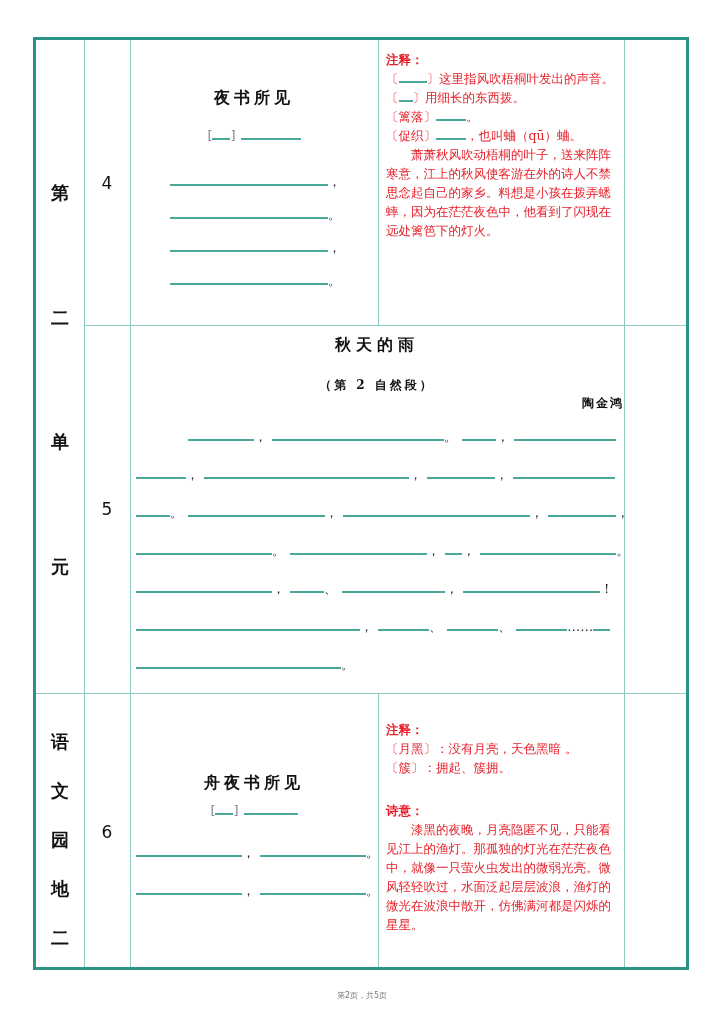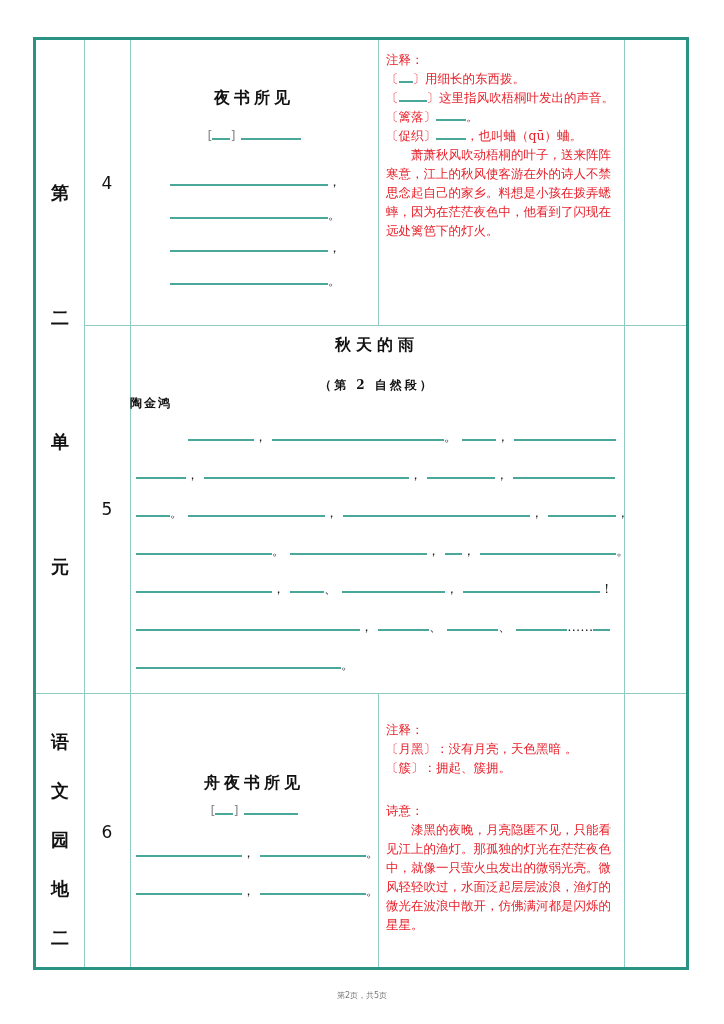--- a/index.html
+++ b/index.html
@@ -11,21 +11,21 @@
   .hl { position: absolute; height: 0; border-top: 1.5px solid #8fcbc2; }
   .cell { position: absolute; box-sizing: border-box; }
   .unit-col { display: flex; flex-direction: column; align-items: center; justify-content: space-around;
               font-weight: bold; font-size: 18px; font-family: "DejaVu Sans", sans-serif; }
   .num { display: flex; align-items: center; justify-content: center; font-size: 17px; }
   .title { font-family: "DejaVu Serif", serif; font-weight: bold; font-size: 16px; letter-spacing: 4px; text-align: center; }
   .blank { display: inline-block; border-bottom: 2px solid #4aa89b; height: 14px; vertical-align: baseline; }
   .bracket { color: #888; font-size: 13px; }
   .punct { font-size: 13px; color: #222; }
   .note { color: #e8202a; font-family: "DejaVu Serif", serif; font-size: 12.5px; line-height: 19px; }
-  .note .head { font-weight: normal; }
+  .note .head { font-weight: bold; }
   .note .blank { border-bottom-color: #4aa89b; height: 12px; }
   .para { text-indent: 2em; }
   .line { position: absolute; white-space: nowrap; }
   .footer { position: absolute; top: 990px; left: 0; width: 724px; text-align: center; font-size: 8px; color: #777; }
 </style>
 </head>
 <body>
 
 <div class="sheet">
 
@@ -62,31 +62,31 @@
       <span class="bracket">[</span><span class="blank" style="width:18px"></span><span class="bracket">]</span>
       <span class="blank" style="width:60px"></span>
     </div>
     <div class="line" style="left:40px; top:130px;"><span class="blank" style="width:158px"></span><span class="punct">，</span></div>
     <div class="line" style="left:40px; top:163px;"><span class="blank" style="width:158px"></span><span class="punct">。</span></div>
     <div class="line" style="left:40px; top:196px;"><span class="blank" style="width:158px"></span><span class="punct">，</span></div>
     <div class="line" style="left:40px; top:229px;"><span class="blank" style="width:158px"></span><span class="punct">。</span></div>
   </div>
   <div class="cell note" style="left:350px; top:10px; width:236px;">
     <div class="head">注释：</div>
+    <div>〔<span class="blank" style="width:28px"></span>〕<span>这里指风吹梧桐叶发出的声音。</span></div>
     <div>〔<span class="blank" style="width:14px"></span>〕<span>用细长的东西拨。</span></div>
-    <div>〔<span class="blank" style="width:28px"></span>〕<span>这里指风吹梧桐叶发出的声音。</span></div>
     <div>〔<span>篱落</span>〕<span class="blank" style="width:30px"></span><span>。</span></div>
     <div>〔<span>促织</span>〕<span class="blank" style="width:30px"></span><span>，也叫蛐（qū）蛐。</span></div>
     <div class="para">萧萧秋风吹动梧桐的叶子，送来阵阵寒意，江上的秋风使客游在外的诗人不禁思念起自己的家乡。料想是小孩在拨弄蟋蟀，因为在茫茫夜色中，他看到了闪现在远处篱笆下的灯火。</div>
   </div>
 
   <div class="cell" style="left:94px; top:285px; width:494px; height:368px;">
     <div class="title" style="position:absolute; top:10px; width:100%; letter-spacing:5px;">秋天的雨</div>
     <div style="position:absolute; top:52px; width:100%; text-align:center; font-family:'DejaVu Serif',serif; font-weight:bold; font-size:12px; letter-spacing:3px;">（第 2 自然段）</div>
-    <div style="position:absolute; top:70px; width:100%; text-align:left; font-family:Liberation Sans, sans-serif; font-weight:bold; font-size:12px; letter-spacing:2px;">陶金鸿</div>
+    <div style="position:absolute; top:70px; width:100%; text-align:right; font-family:Liberation Sans, sans-serif; font-weight:bold; font-size:12px; letter-spacing:2px;">陶金鸿</div>
 
     <div class="line" style="left:58px; top:100px;">
       <span class="blank" style="width:66px"></span><span class="punct">，</span>
       <span class="blank" style="width:172px"></span><span class="punct">。</span>
       <span class="blank" style="width:34px"></span><span class="punct">，</span>
       <span class="blank" style="width:102px"></span>
     </div>
     <div class="line" style="left:6px; top:138px;">
       <span class="blank" style="width:50px"></span><span class="punct">，</span>
       <span class="blank" style="width:205px"></span><span class="punct">，</span>

